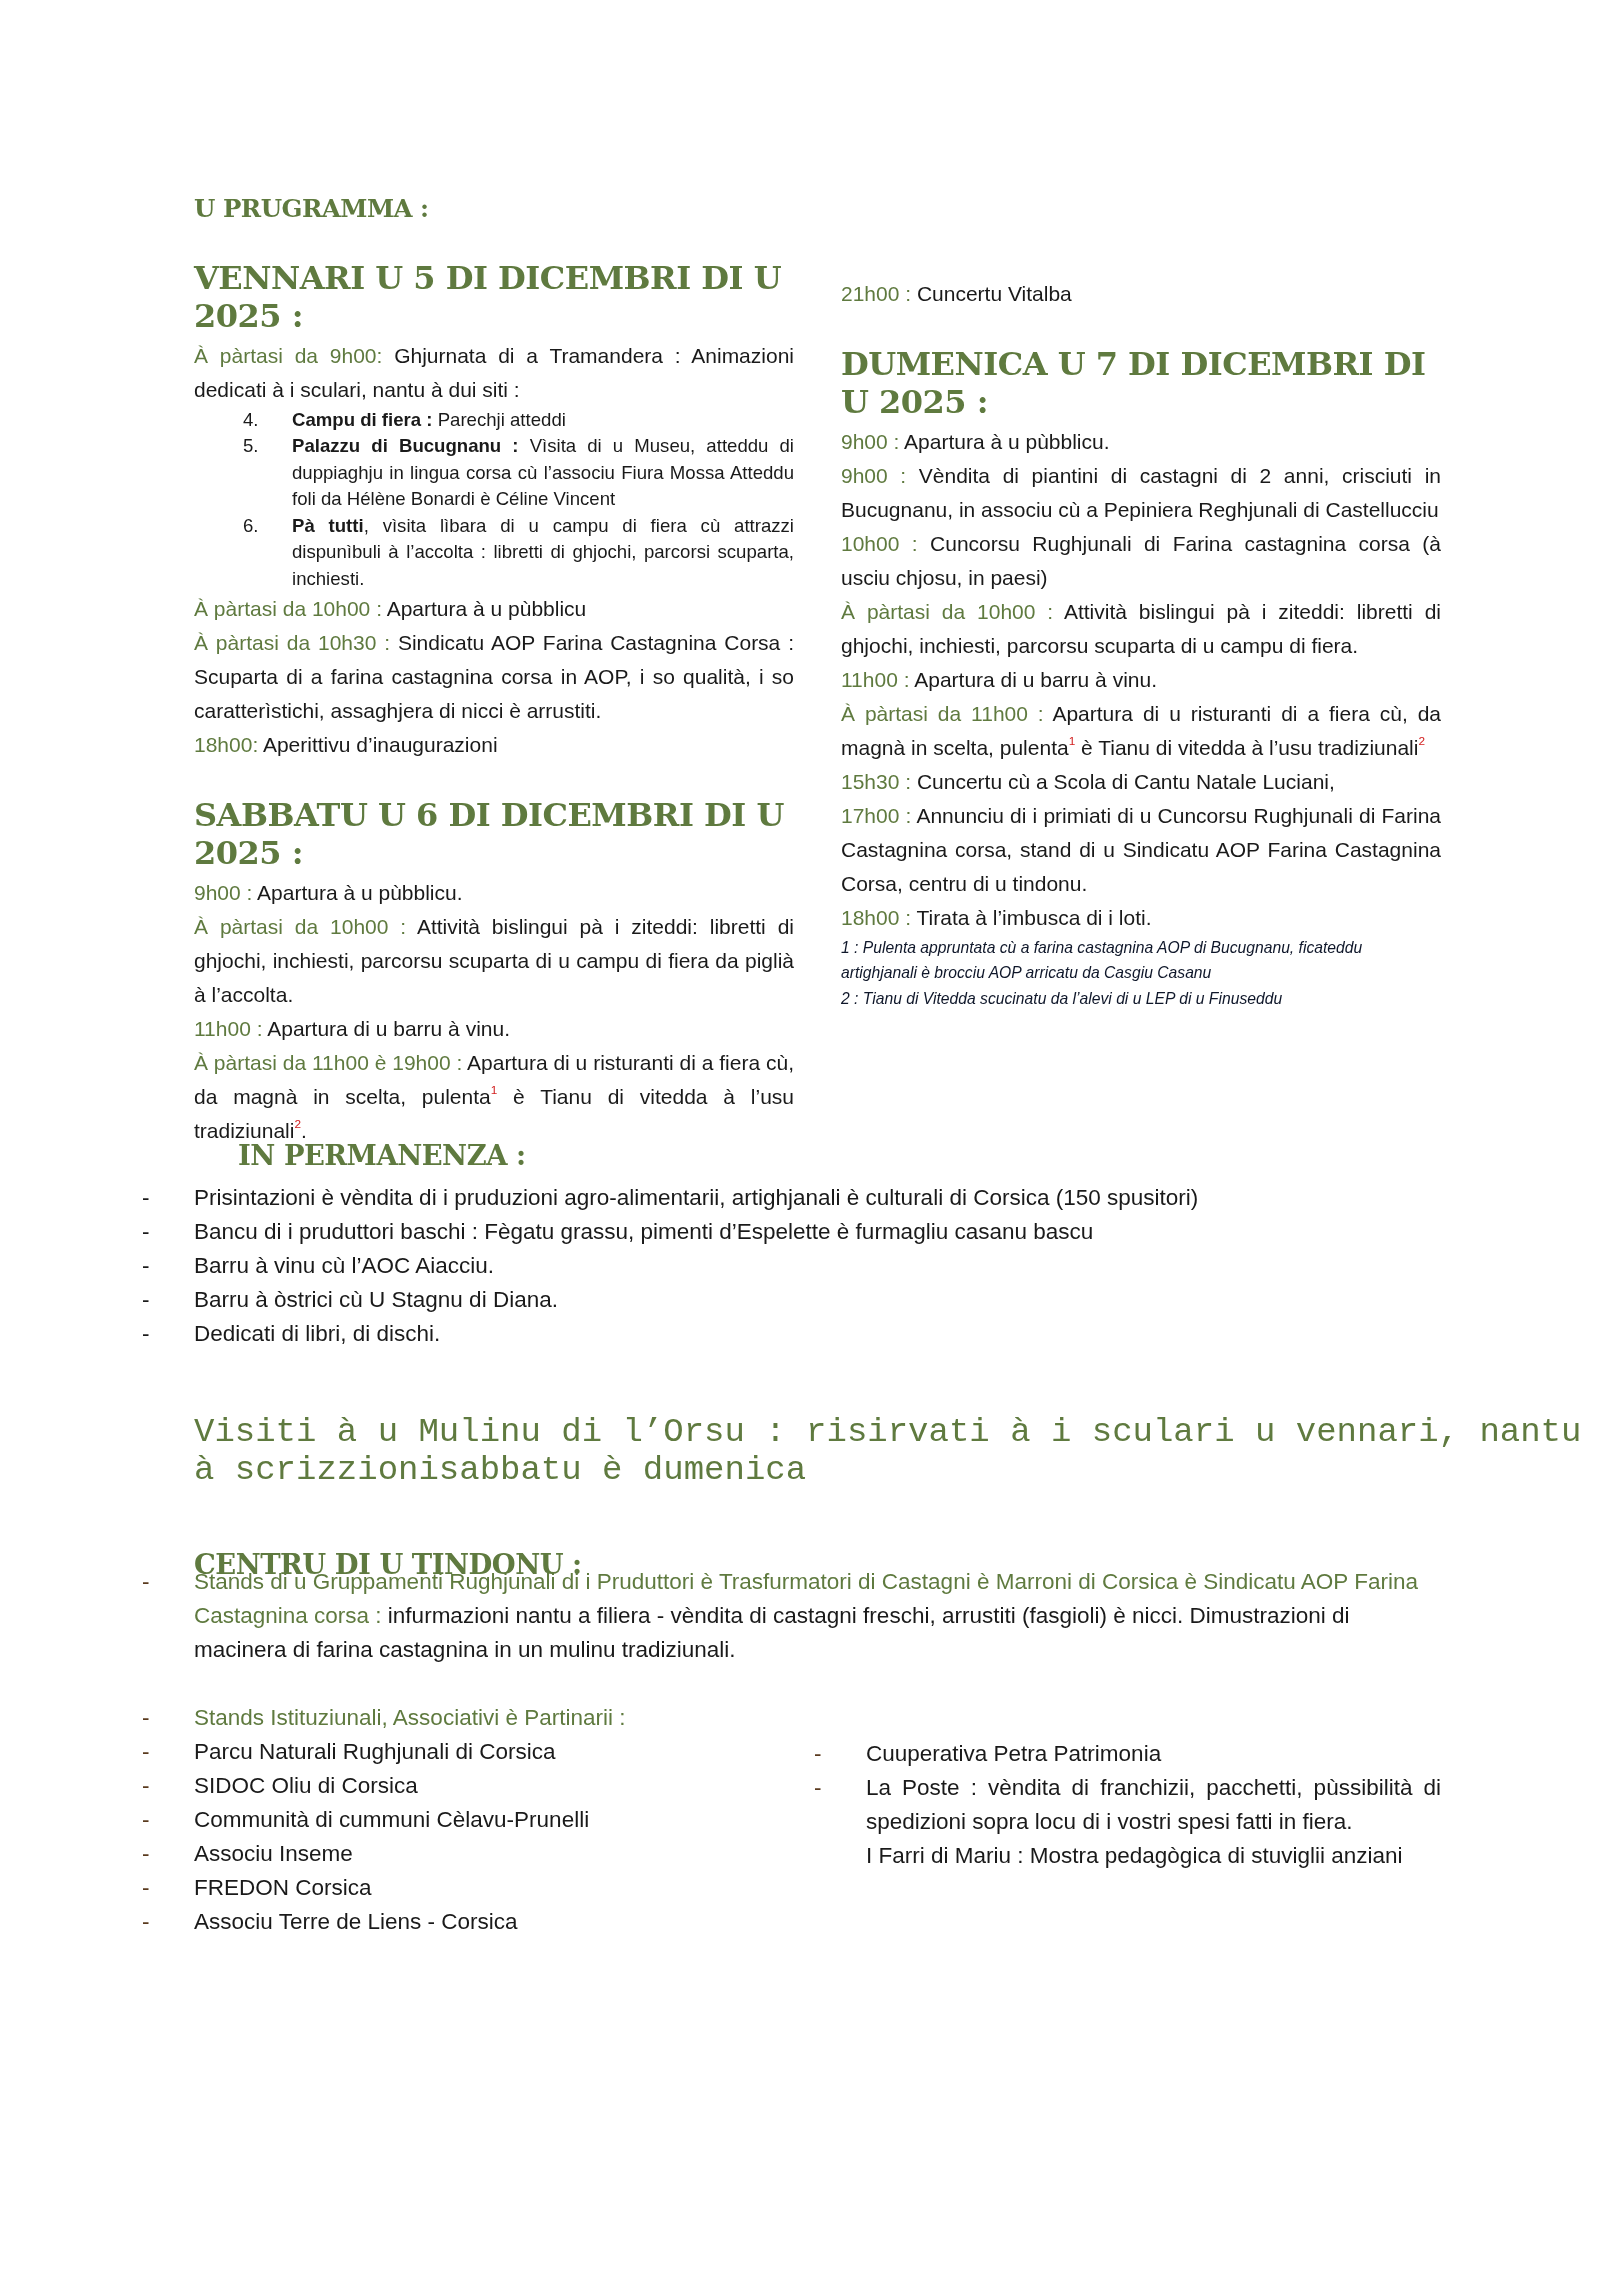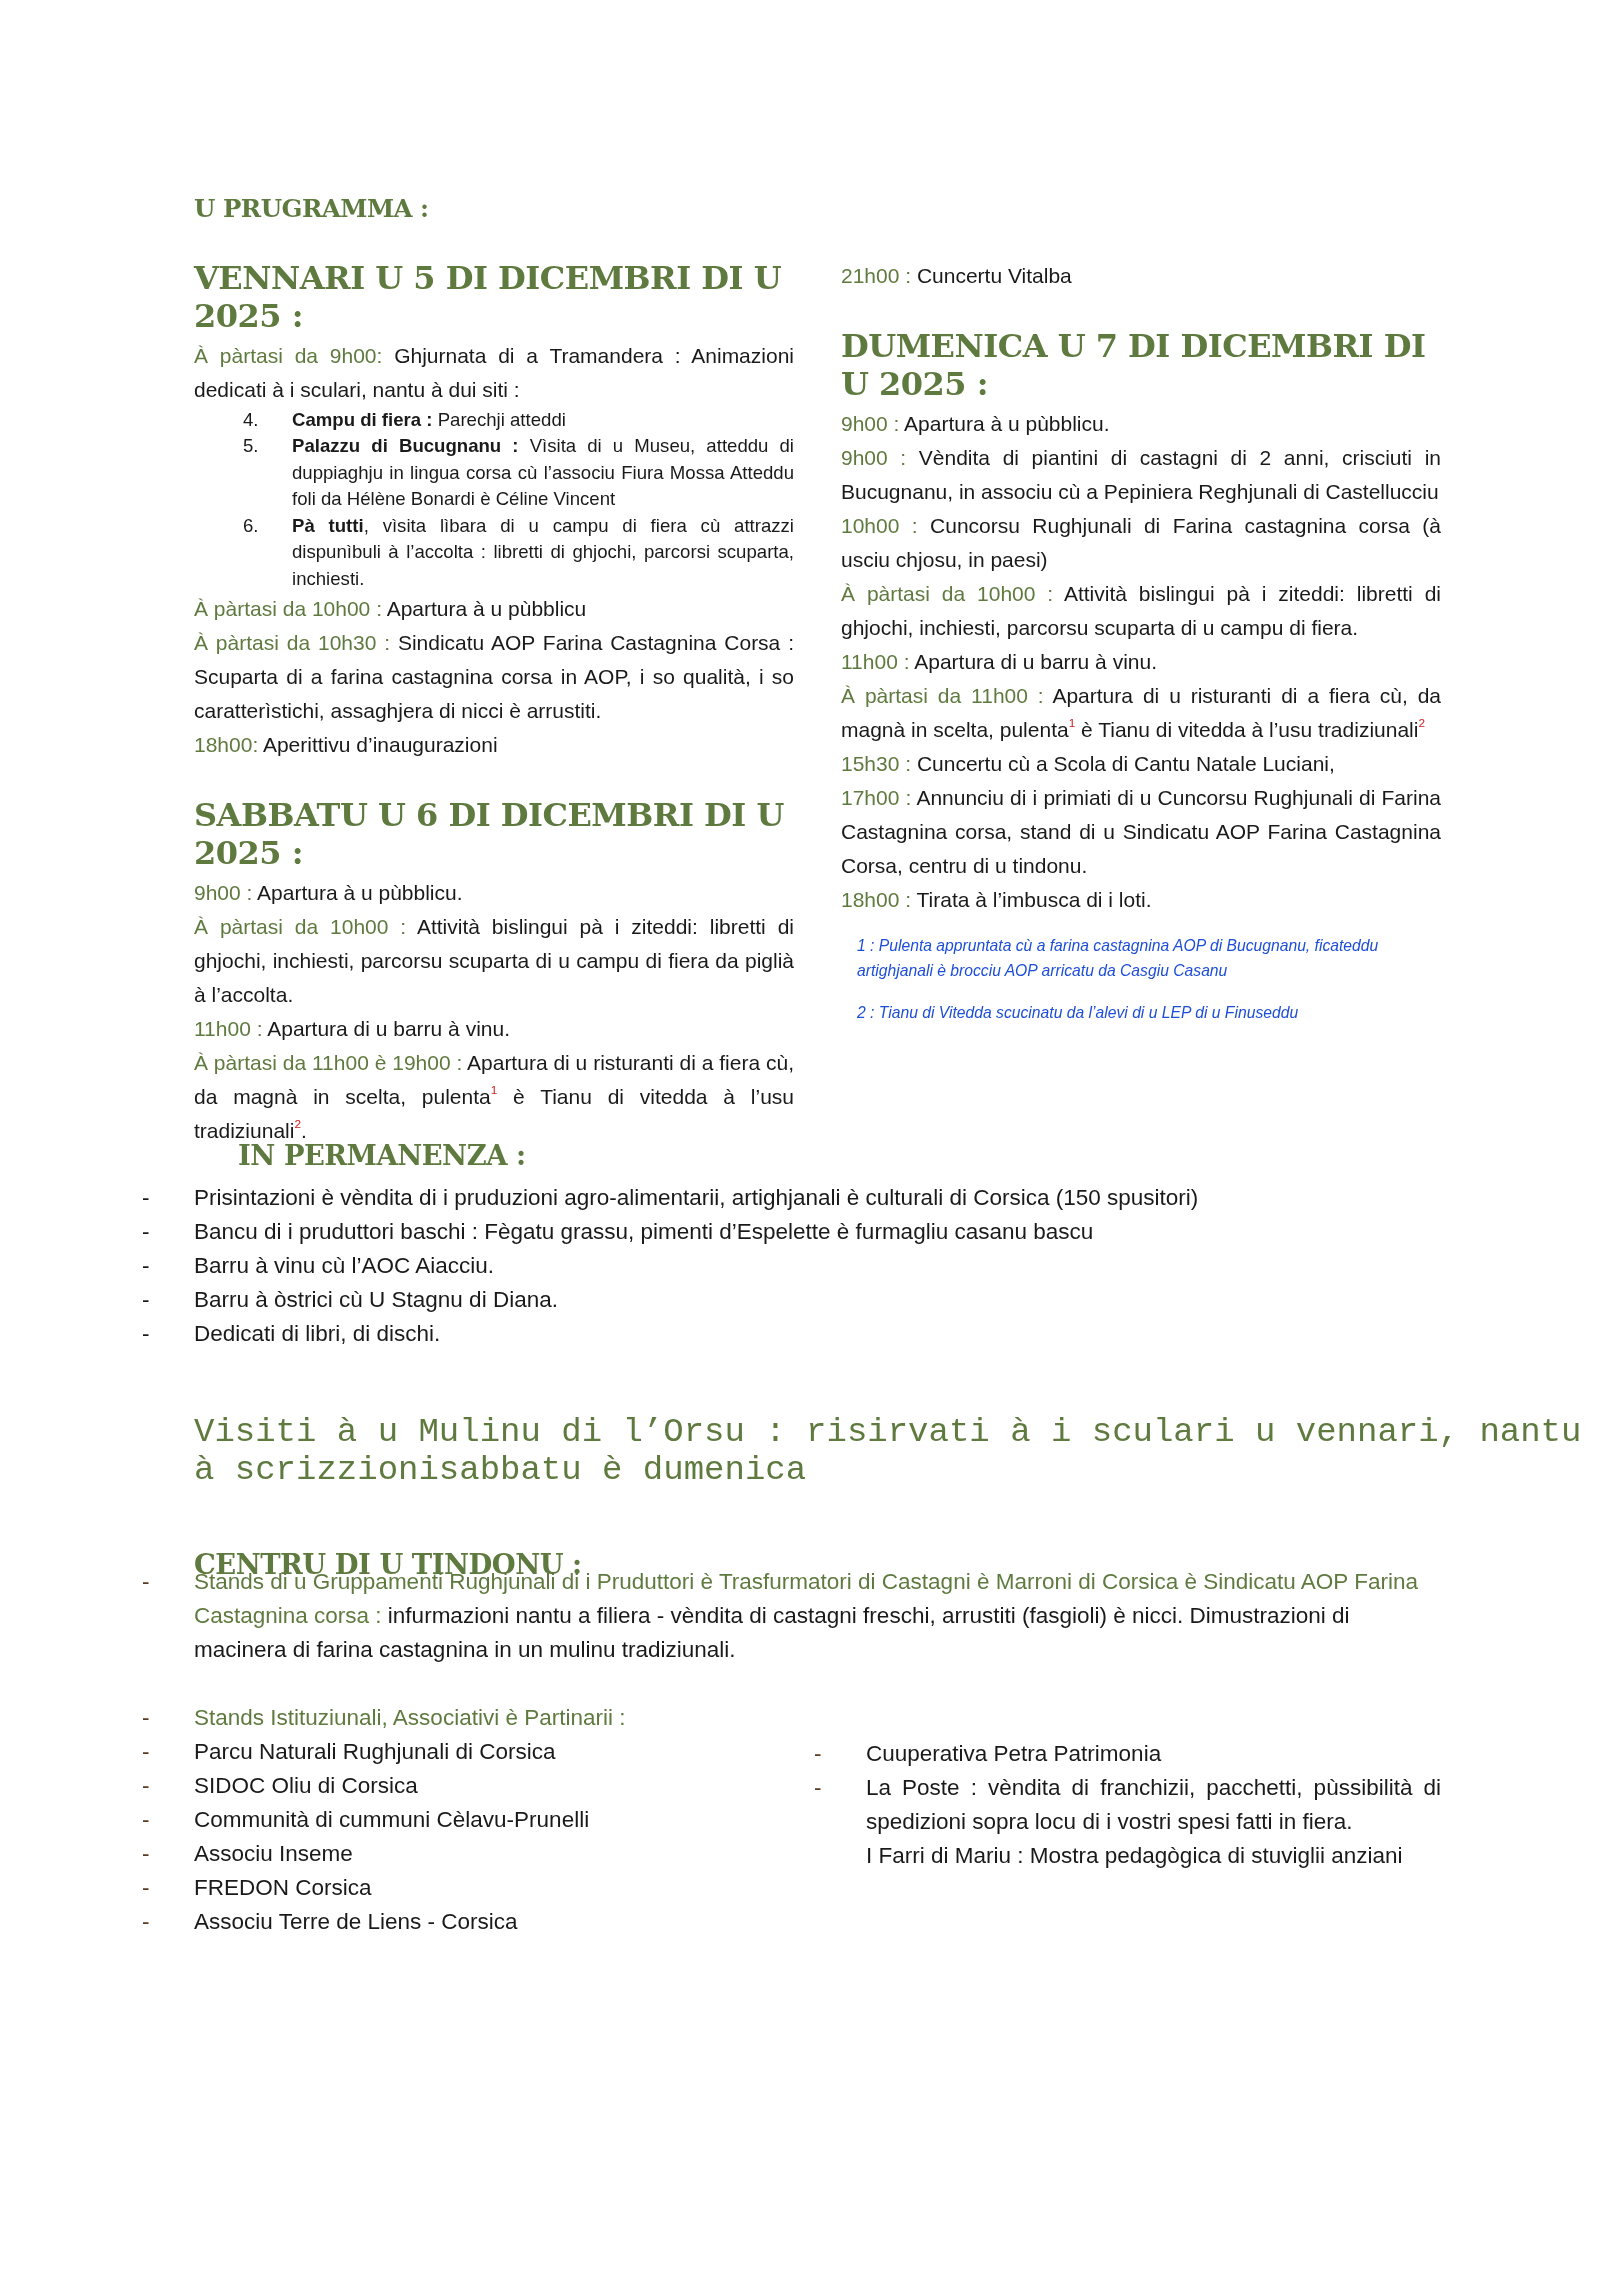--- a/index.html
+++ b/index.html
@@ -6,31 +6,31 @@
   body { width: 1621px; height: 2293px; position: relative; overflow: hidden;
          font-family: "Liberation Sans", sans-serif; color: #1a1a1a; }
   .green { color: #5f7a3f; }
   .red { color: #d21f1f; }
   .brown { color: #5a3a1e; }
   .h-serif { font-family: "DejaVu Serif", "Liberation Serif", serif; font-weight: bold;
              color: #5f7a3f; letter-spacing: -0.5px; }
   .main-title { position: absolute; left: 194px; top: 194px; font-size: 24.5px; }
   .col { position: absolute; width: 600px; }
   .col-left { left: 194px; top: 259px; }
-  .col-right { left: 841px; top: 259px; width: 600px; }
+  .col-right { left: 841px; top: 277px; width: 600px; }
   .day-title { font-size: 32px; margin: 0 0 3.9px 0; }
   .p { font-size: 21px; line-height: 34px; text-align: justify; margin: 0; }
   .ol { margin: 0; padding: 0; list-style: none; }
   .ol li { position: relative; padding-left: 98px; font-size: 18.6px; line-height: 26.5px;
            text-align: justify; }
   .ol li .num { position: absolute; left: 49px; top: 0; }
   .b { font-weight: bold; }
   .gap { height: 34px; }
   sup { font-size: 11.8px; line-height: 0; position: relative; top: -2px; }
-  .fn { font-size: 15.7px; font-style: italic; color: #1d4ed8; line-height: 25.5px; margin: 16px; }
+  .fn { font-size: 15.7px; font-style: italic; color: #0f172a; line-height: 25.5px; margin: 0; }
   .sec-title { position: absolute; left: 194px; font-size: 27.4px; }
   .dash-list { position: absolute; left: 142px; margin: 0; padding: 0; list-style: none; }
   .dash-list li { position: relative; padding-left: 52px; font-size: 22.5px; line-height: 34px; }
   .dash-list li .dash { position: absolute; left: 0; top: 0; }
   .visiti { position: absolute; left: 194px; top: 1413px; font-size: 34px; color: #5f7a3f; font-family: Liberation Mono, monospace; }
   .stand-block { position: absolute; left: 142px; top: 1565px; width: 1299px; }
   .stand-block li { text-align: left; }
   .two-col-right { position: absolute; left: 814px; top: 1737px; width: 627px;
                    margin: 0; padding: 0; list-style: none; }
   .two-col-right li { position: relative; padding-left: 52px; font-size: 22.5px; line-height: 34px; text-align: justify; }

